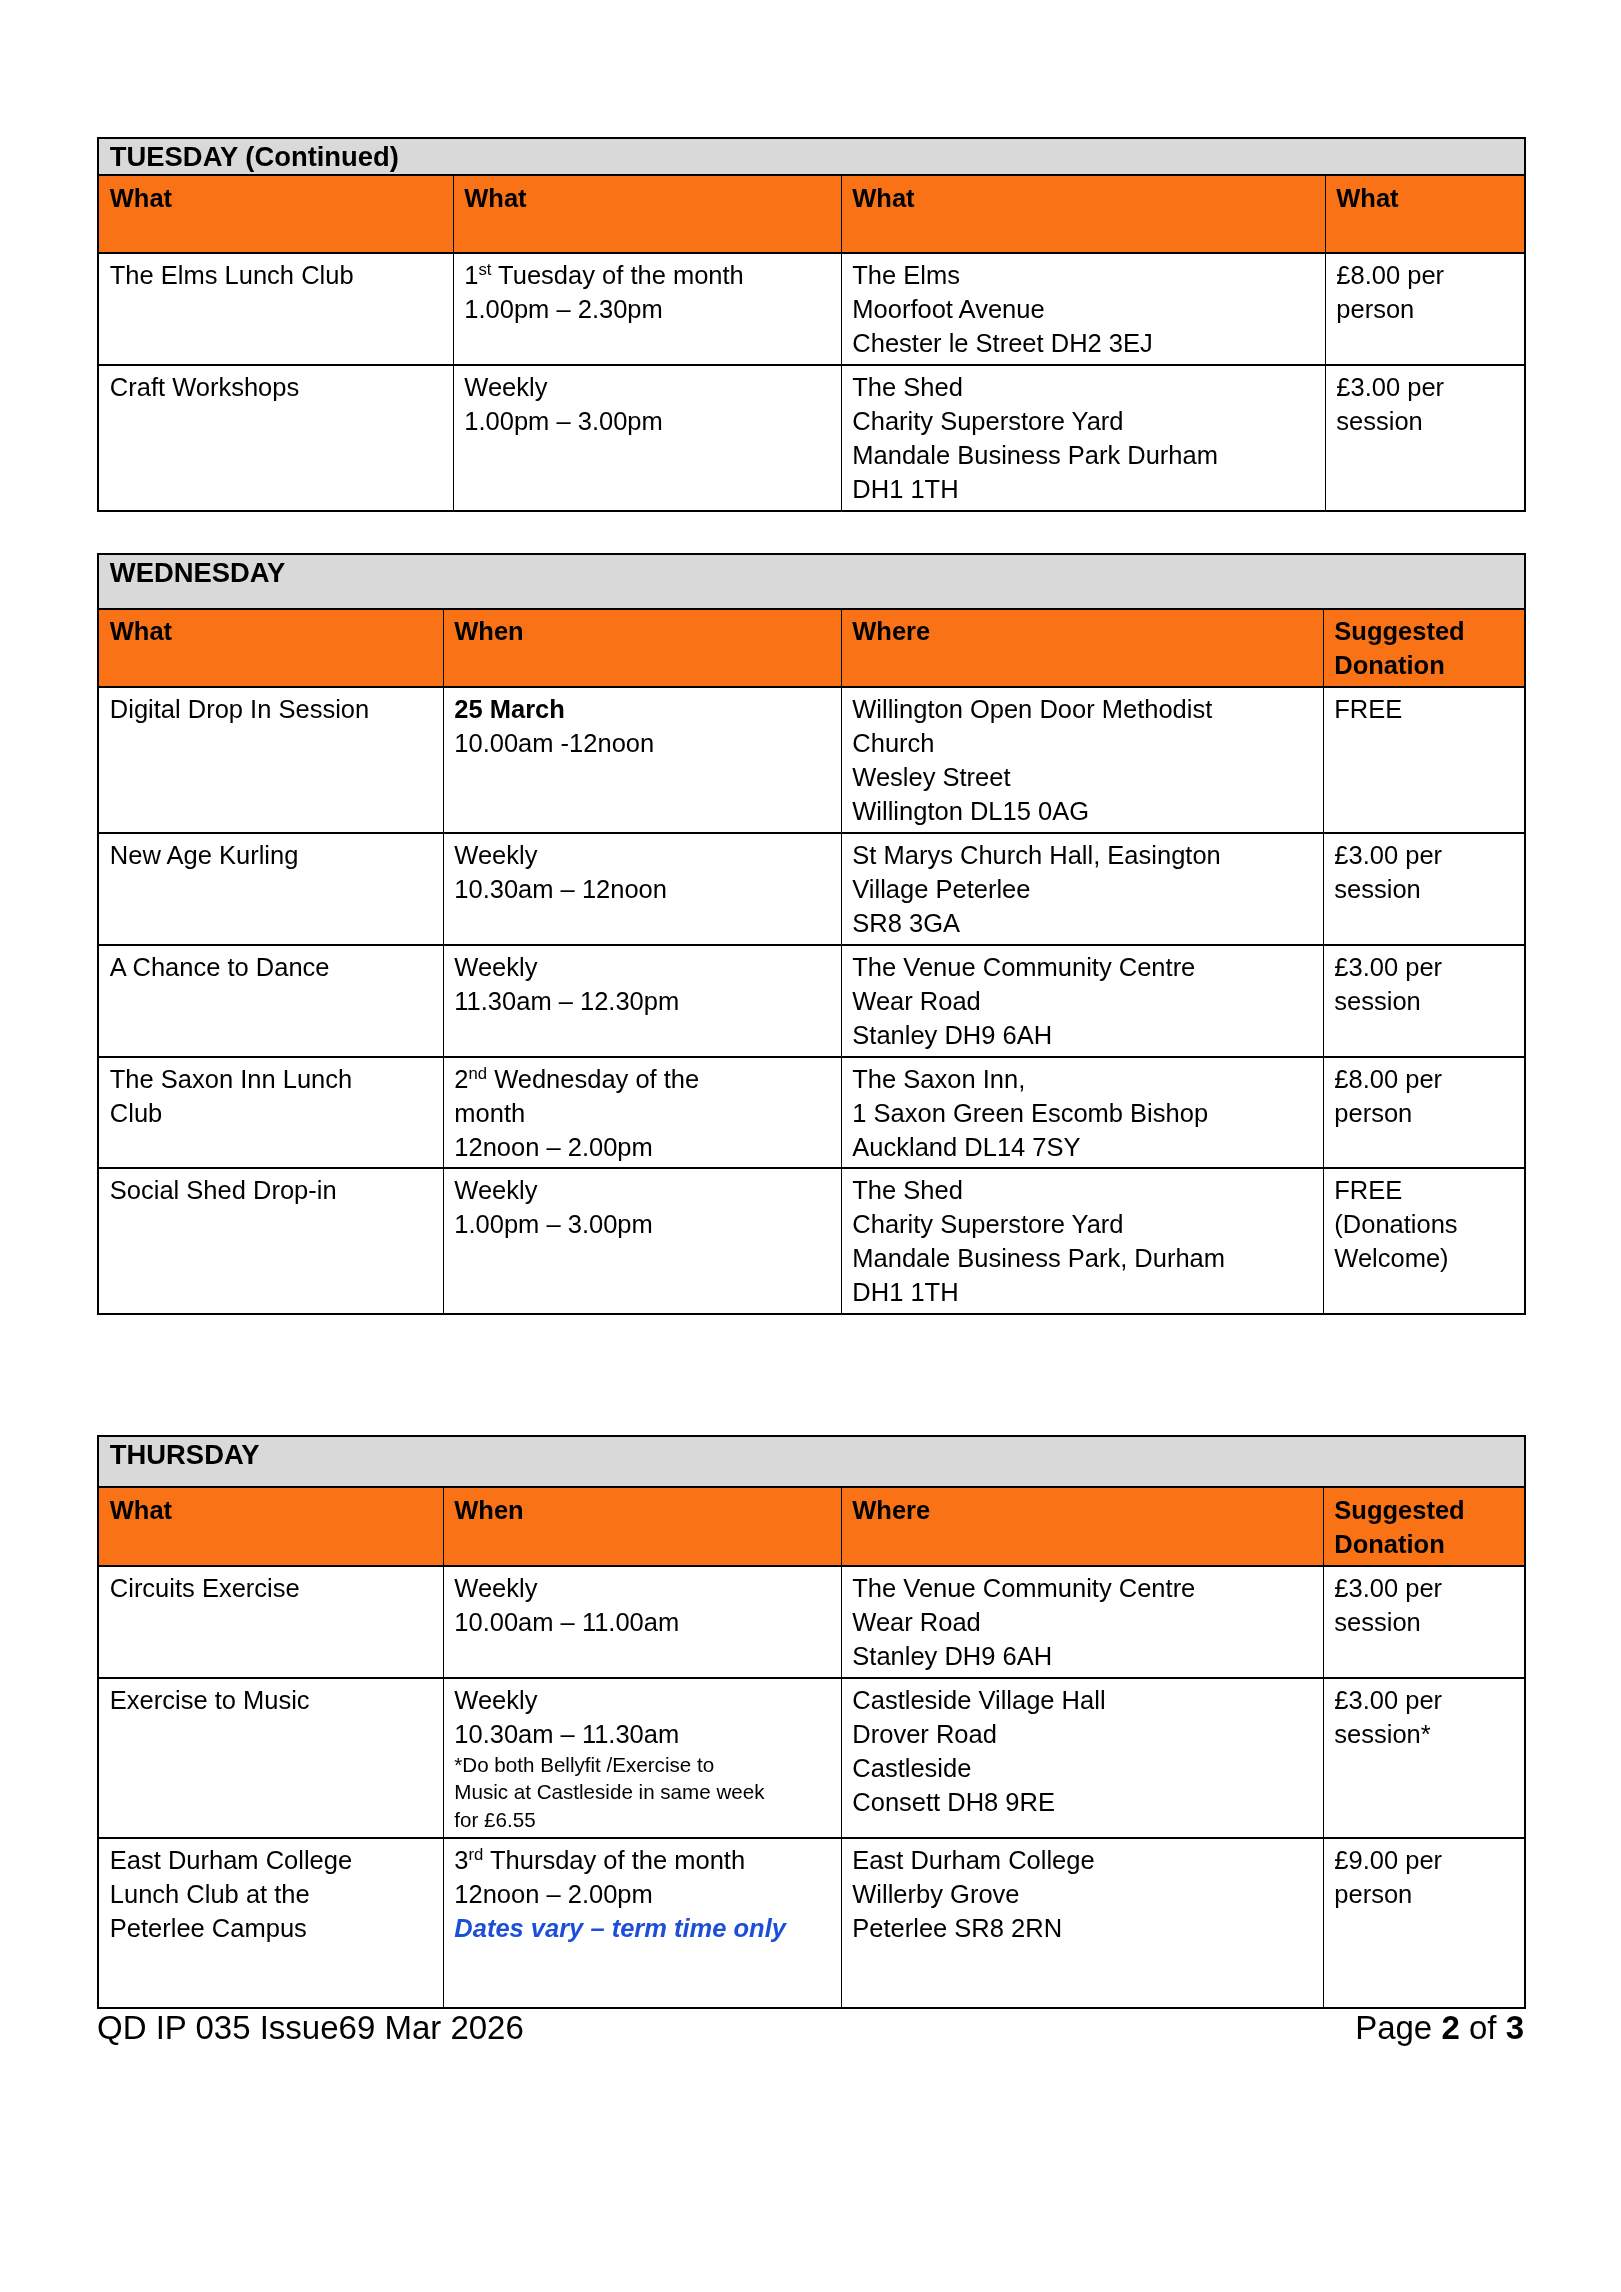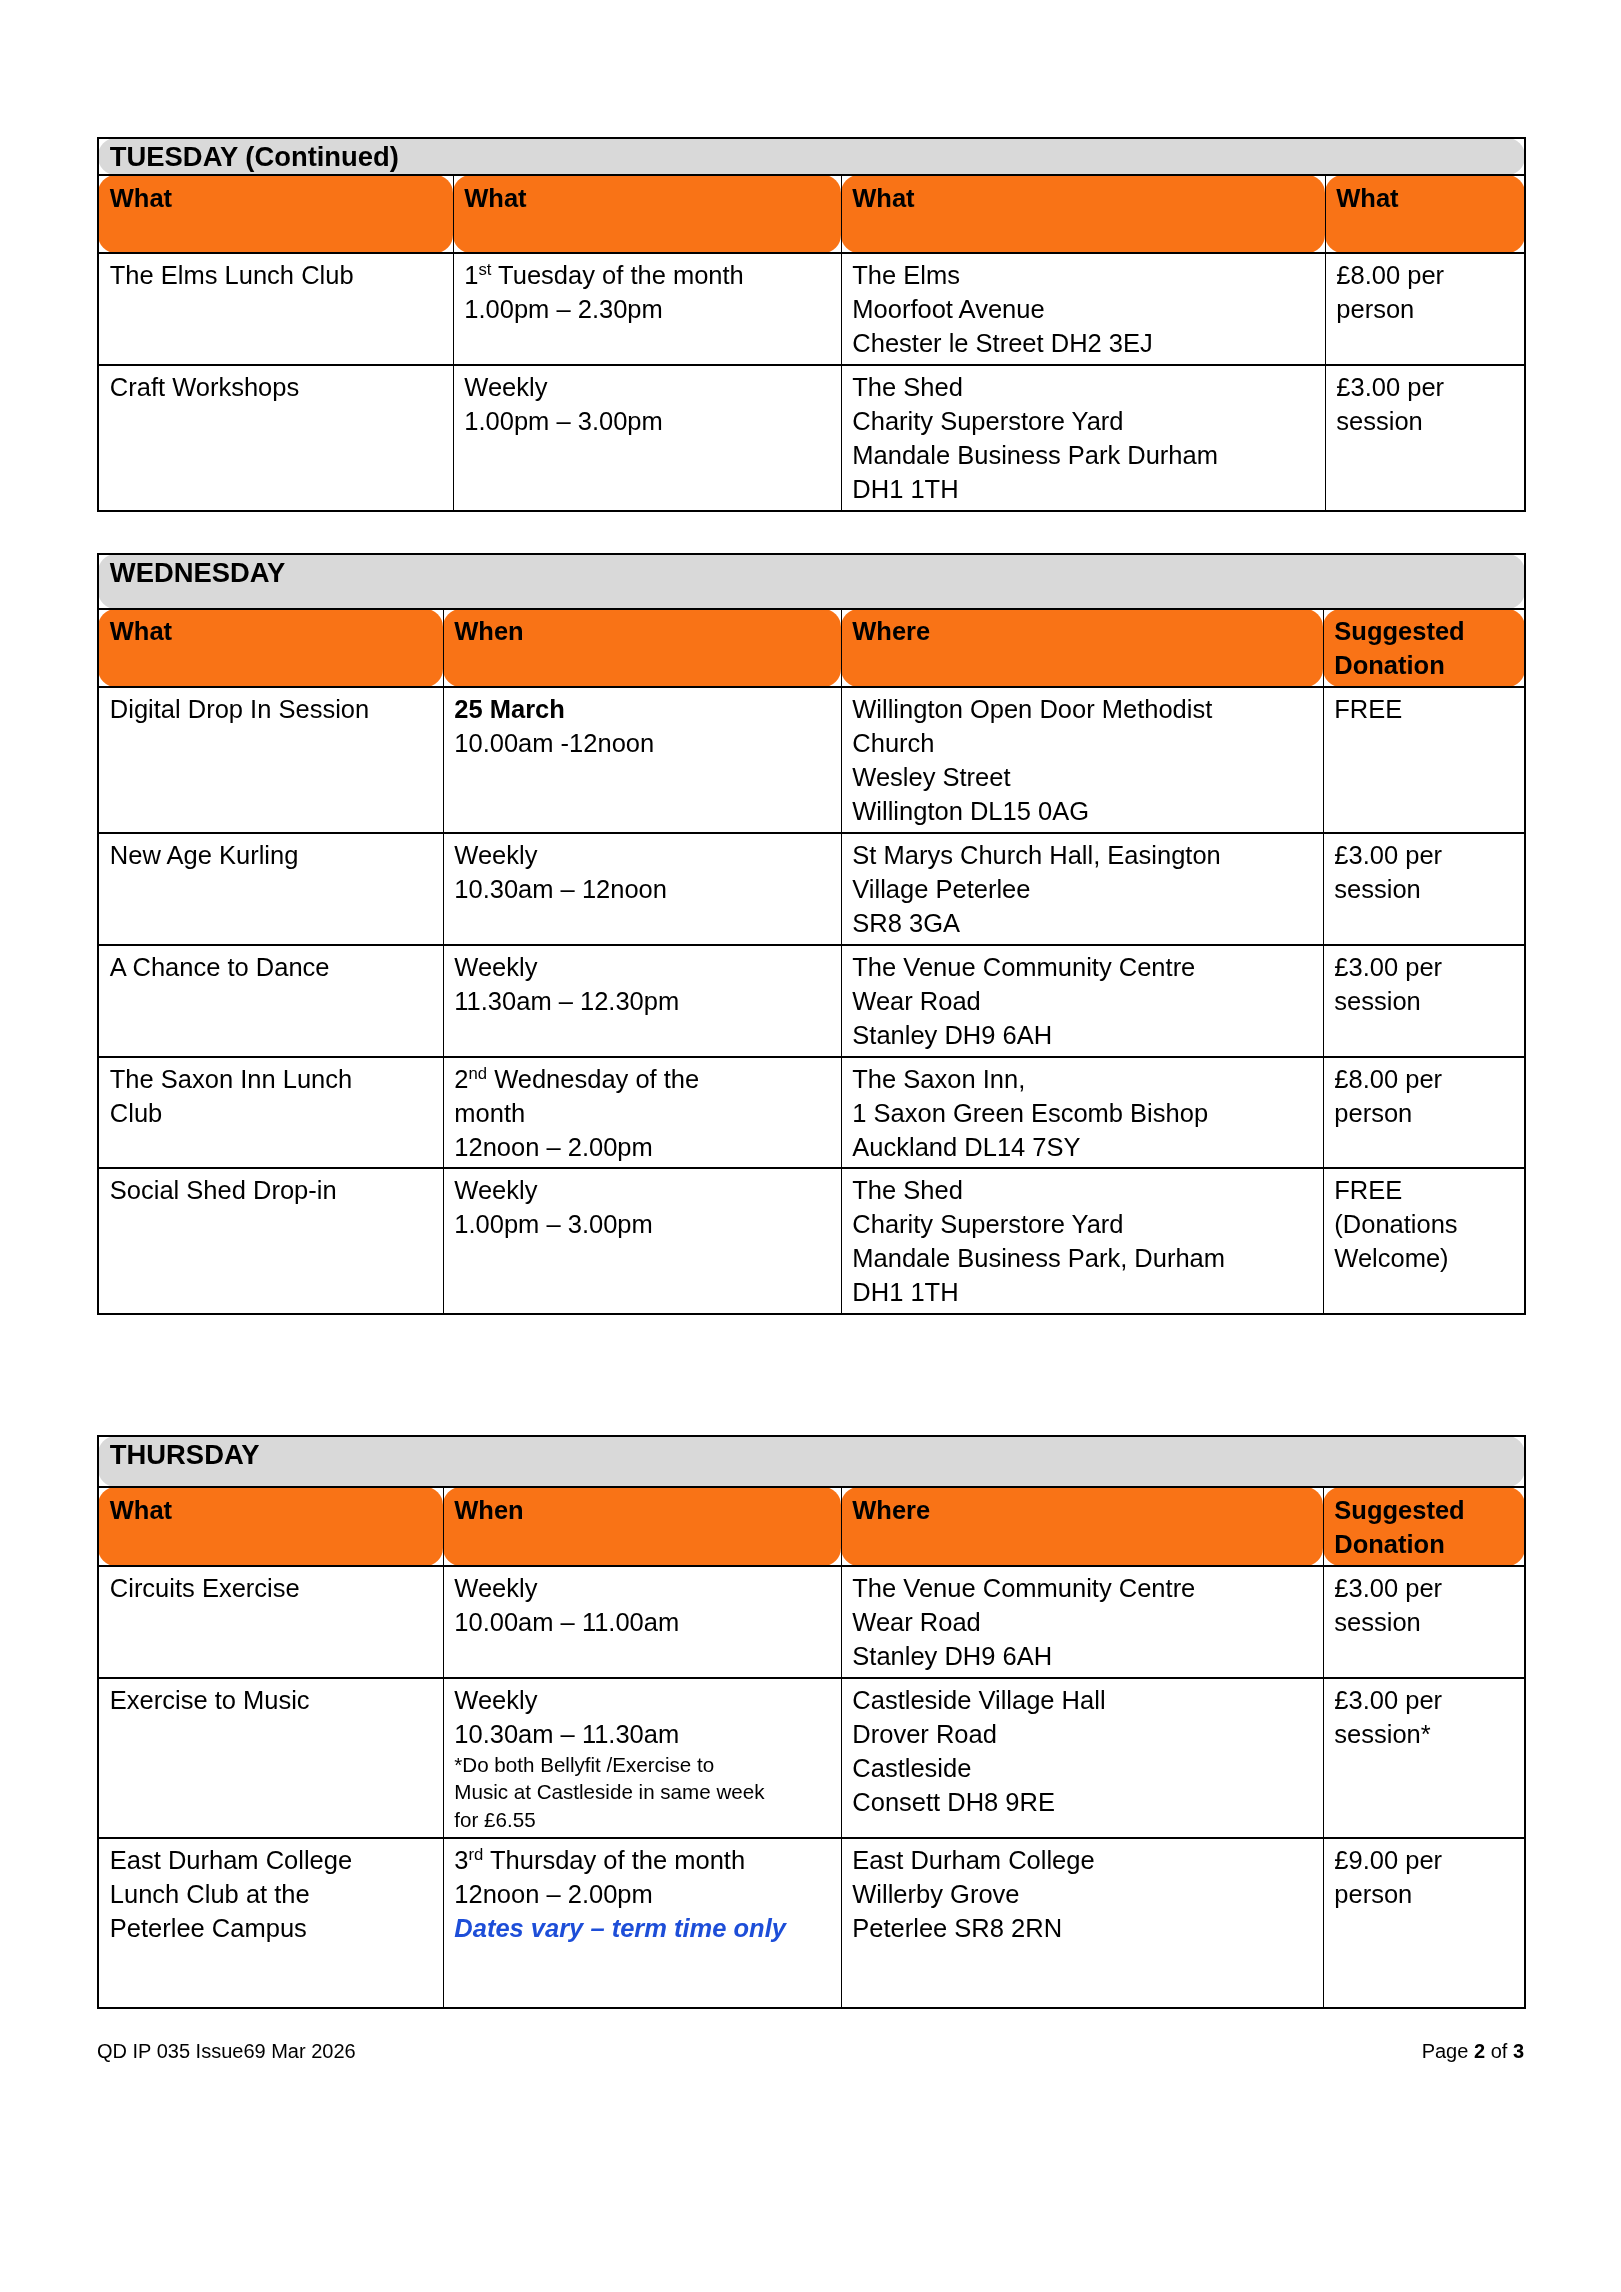--- a/index.html
+++ b/index.html
@@ -24,21 +24,20 @@
   table.t-second { margin-top: 41px; }
   table.t-third { margin-top: 120px; }
 
   td, th {
     border-left: 1px solid #000;
     border-right: 1px solid #000;
     border-top: 2.9px solid #000;
     border-bottom: 2.9px solid #000;
     vertical-align: top;
     padding: 3.9px 10.8px;
-    border-radius: 18px;
   }
   .title-cell {
     background: #d9d9d9;
     font-weight: 700;
     font-size: 27.4px;
     line-height: 31px;
     padding: 2px 10.8px;
   }
   th {
     background: #f97316;
@@ -62,24 +61,23 @@
     white-space: pre-line;
   }
   .red-note {
     color: #1d4ed8;
     font-weight: 700;
     font-style: italic;
   }
   .footer {
     width: 1427px;
     margin-left: 97px;
-    margin-top: 31px;
     display: flex;
     justify-content: space-between;
-    font-size: 20px;
+    font-size: 33px;
   }
 </style>
 </head>
 <body>
 
 <div class="page">
 
   <table class="day-table t-first">
     <colgroup>
       <col style="width:355px">

